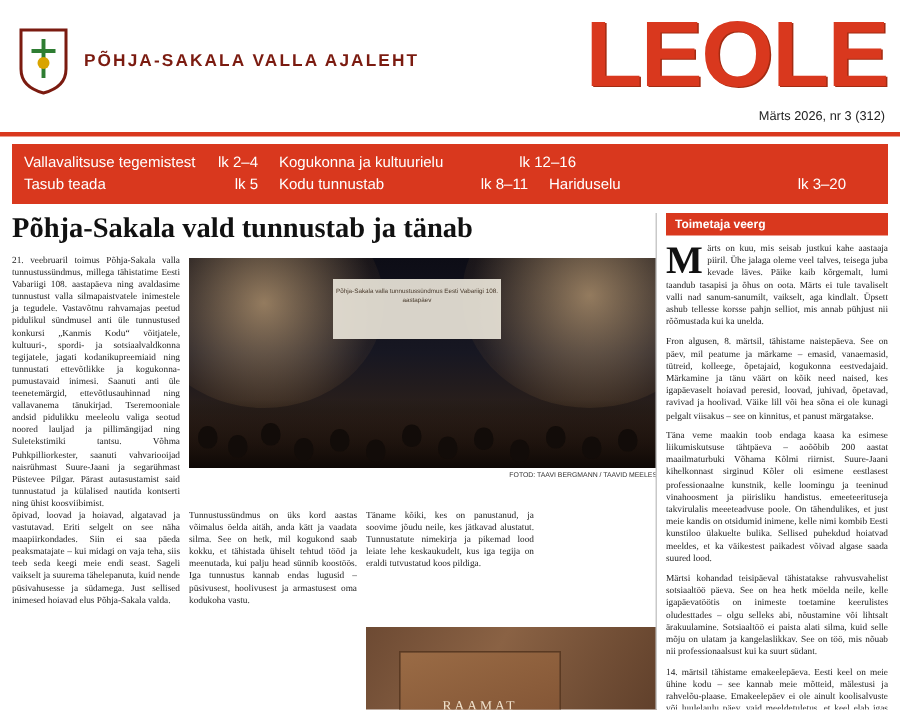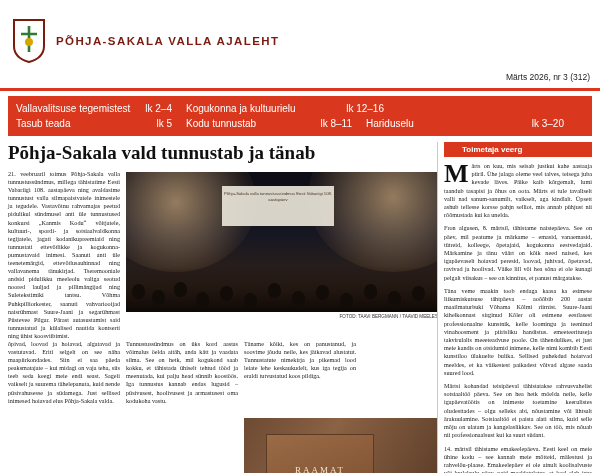--- a/index.html
+++ b/index.html
@@ -226,21 +226,21 @@
     position: absolute;
     right: 0; top: 0;
     width: 148px;
   }
   .right-head {
     background: #d9381e;
     color: #fff;
     font-family: "Liberation Sans", sans-serif;
     font-size: 8px;
     font-weight: 700;
-    padding: 3px 18px;
+    padding: 3px 6px;
   }
   .right-body {
     font-size: 6.2px;
     line-height: 8.2px;
     text-align: justify;
     color: #1a1a1a;
     padding-top: 5px;
   }
   .dropcap {
     float: left;
@@ -268,20 +268,23 @@
       <div class="mast-logo">
         <svg width="34" height="46" viewBox="0 0 34 46">
           <path d="M2 2 H32 V28 Q32 40 17 44 Q2 40 2 28 Z" fill="#ffffff" stroke="#7b1b10" stroke-width="2"></path>
           <path d="M17 8 L17 34 M9 16 L25 16" stroke="#2e7d32" stroke-width="2.6" fill="none"></path>
           <circle cx="17" cy="24" r="4" fill="#d9a400"></circle>
         </svg>
       </div>
       <div class="mast-title">PÕHJA-SAKALA VALLA AJALEHT</div>
     </div>
 
+    <div class="mast-right">
+      <div class="leole">LEOLE</div>
+    </div>
     <div class="mast-date">Märts 2026, nr 3 (312)</div>
     <div class="mast-rule"></div>
   </div>
 
   <div class="contents">
     <div class="contents-row">
       <div class="c-cell w1">
         <span class="c-label">Vallavalitsuse tegemistest</span>
         <span class="c-page">lk 2–4</span>
       </div>

